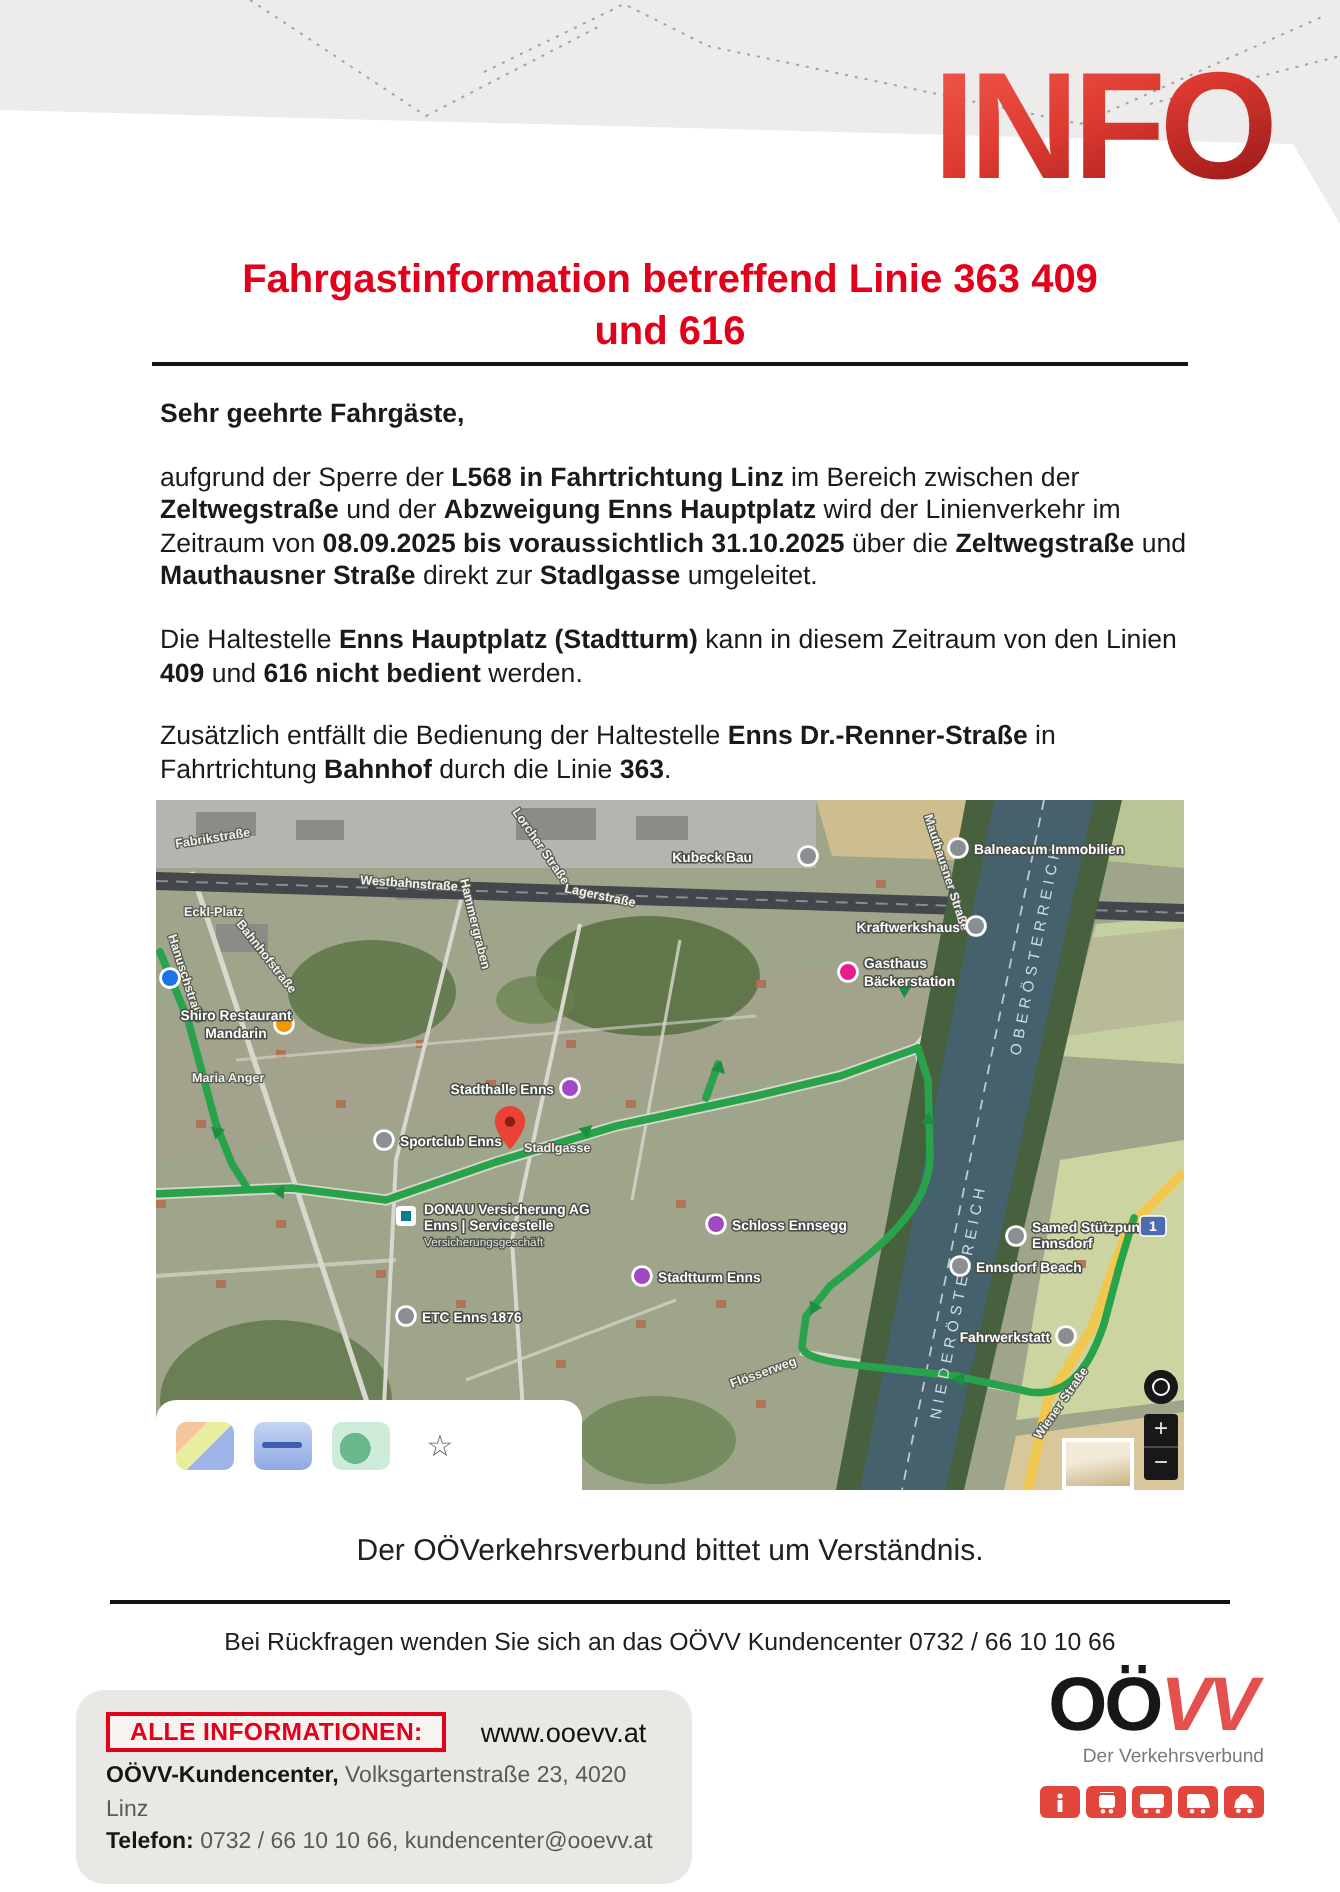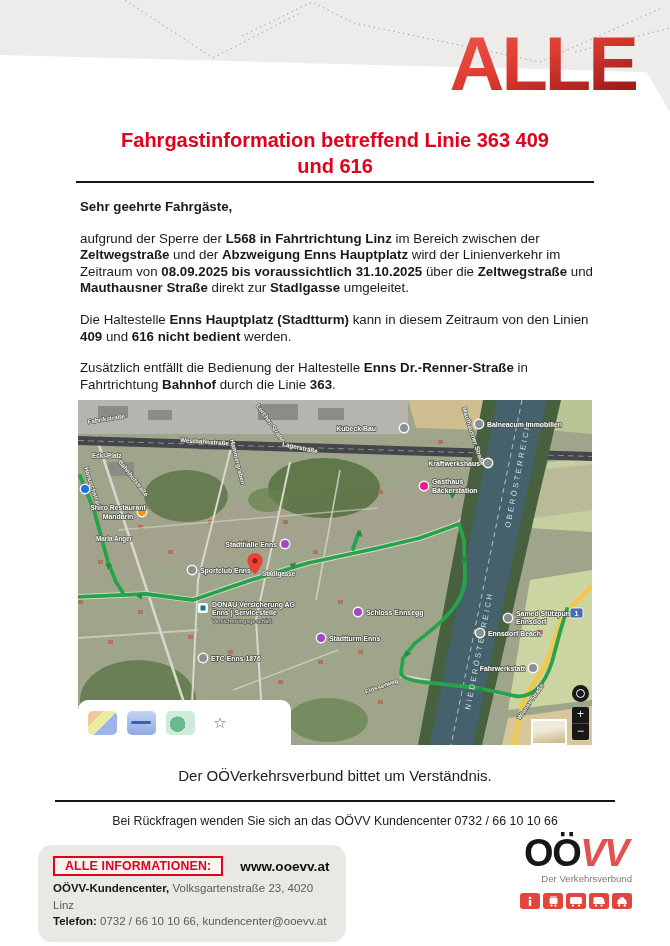--- a/index.html
+++ b/index.html
@@ -55,21 +55,21 @@
   .closing{position:absolute;top:767px;left:0;width:670px;text-align:center;font-size:15px;color:#202020;}
   .rule2{position:absolute;top:800px;left:55px;width:560px;border-top:2px solid #141414;}
   .contact{position:absolute;top:814px;left:0;width:670px;text-align:center;font-size:12.4px;color:#202020;}
 
   
   .fcard{position:absolute;left:38px;top:845px;width:308px;background:#e9e8e5;border-radius:14px;
          padding:11px 15px 12px 15px;box-sizing:border-box;}
   .frow1{display:flex;align-items:center;}
   .badge{border:2px solid #e2001a;color:#e2001a;background:#f7f3f1;font-weight:bold;font-size:12.3px;
          padding:1px 10px;letter-spacing:.2px;}
-  .site{font-weight:bold;font-size:13.6px;color:#111;margin-left:17px;}
+  .site{font-weight:normal;font-size:13.6px;color:#111;margin-left:17px;}
   .addr{font-size:11.5px;color:#5a5a5a;margin-top:4px;line-height:1.45;}
   .addr b{color:#161616;}
 
   .logo{position:absolute;right:34px;top:834px;width:120px;text-align:center;}
   .logo-text{font-size:38px;font-weight:900;letter-spacing:-1.5px;line-height:1;white-space:nowrap;}
   .oo{color:#171717;}
   .vv{color:#e4504d;font-style:italic;}
   .logo-sub{font-size:9.6px;color:#7a7a7a;text-align:right;padding-right:4px;margin-top:1px;}
   .icons{display:flex;gap:3px;justify-content:center;margin-top:9px;}
   .ic{width:20px;height:16px;background:#e2453c;border-radius:3px;display:flex;align-items:center;justify-content:center;}
@@ -84,21 +84,21 @@
       <g fill="none" stroke="#a5a39e" stroke-width="1" stroke-dasharray="1.5 3.5">
         <path d="M125,0 L213,58"></path>
         <path d="M213,58 L302,12"></path>
         <path d="M242,36 L312,2 L354,23"></path>
         <path d="M354,23 L540,62"></path>
         <path d="M540,62 L662,8"></path>
         <path d="M575,52 L670,28"></path>
       </g>
     </svg>
   </div>
-  <div class="info-word">ALLE</div>
+  <div class="info-word">INFO</div>
 
   <h1 class="title" style="margin:0;text-align:center;">
     <span>Fahrgastinformation betreffend Linie 363 409</span>
     <span>und 616</span>
   </h1>
   <div class="rule1"></div>
 
   <div class="bodytext">
     <p class="sal">Sehr geehrte Fahrgäste,</p>
     <p><span>aufgrund der Sperre der </span><b>L568 in Fahrtrichtung Linz</b><span> im Bereich zwischen der </span><b>Zeltwegstraße</b><span> und der </span><b>Abzweigung Enns Hauptplatz</b><span> wird der Linienverkehr im Zeitraum von </span><b>08.09.2025 bis voraussichtlich 31.10.2025</b><span> über die </span><b>Zeltwegstraße</b><span> und </span><b>Mauthausner Straße</b><span> direkt zur </span><b>Stadlgasse</b><span> umgeleitet.</span></p>

